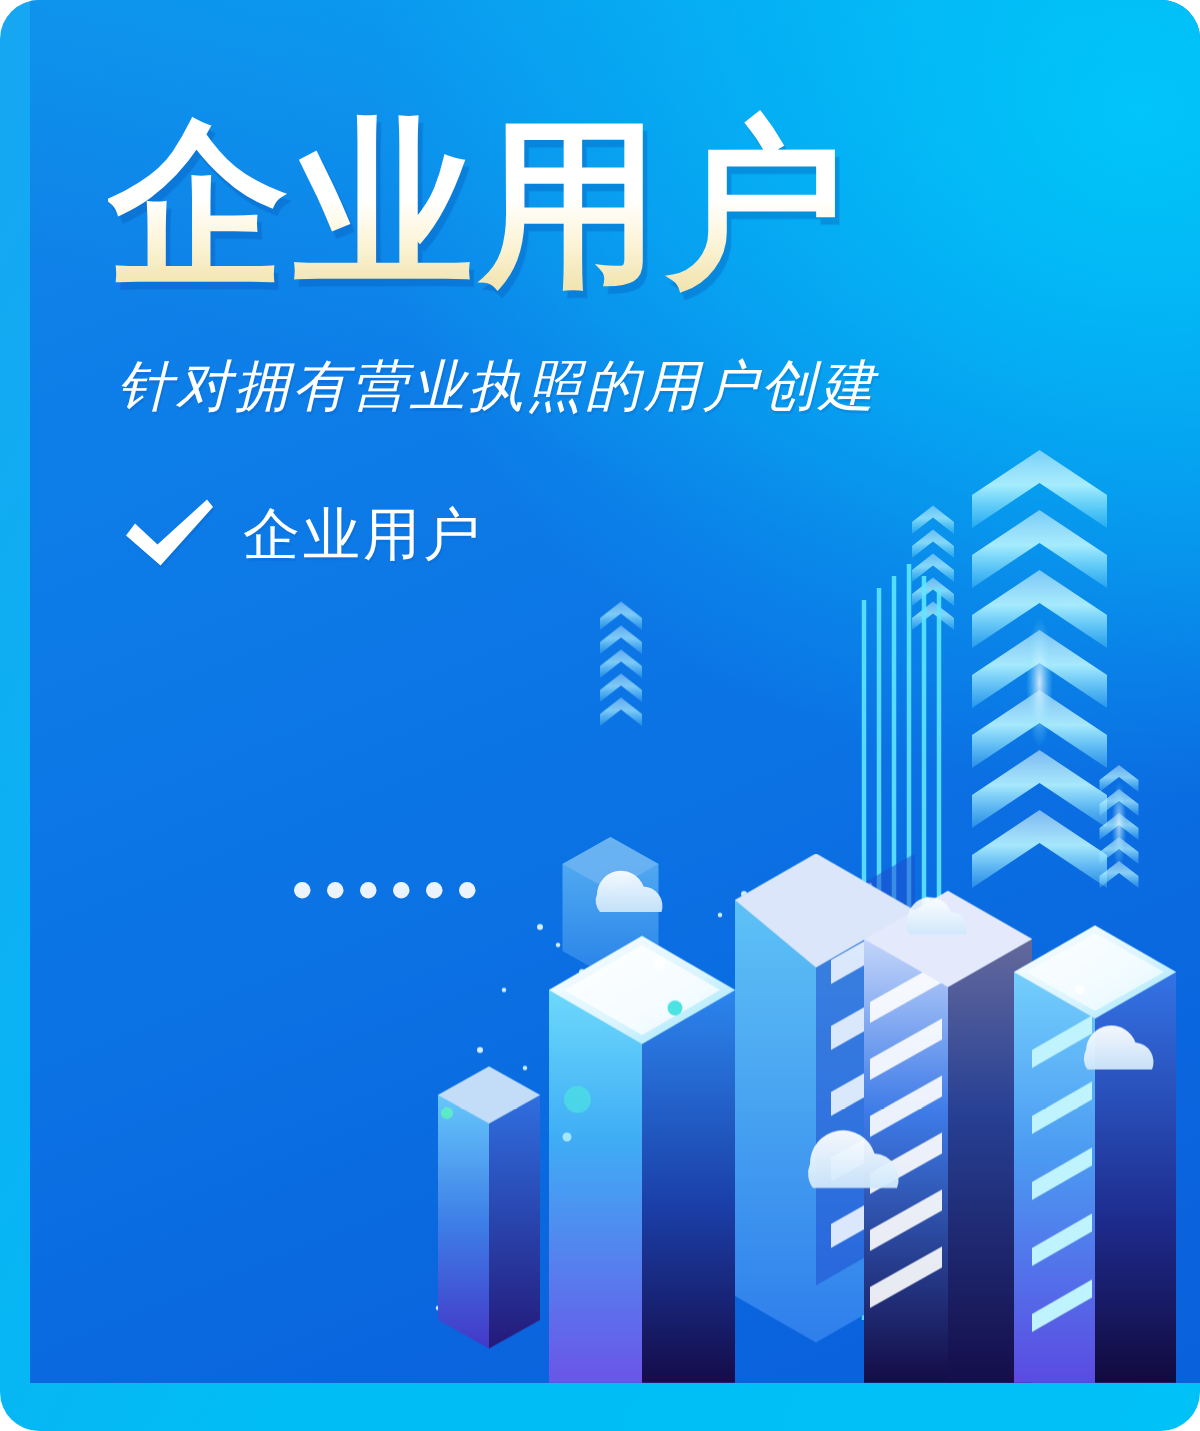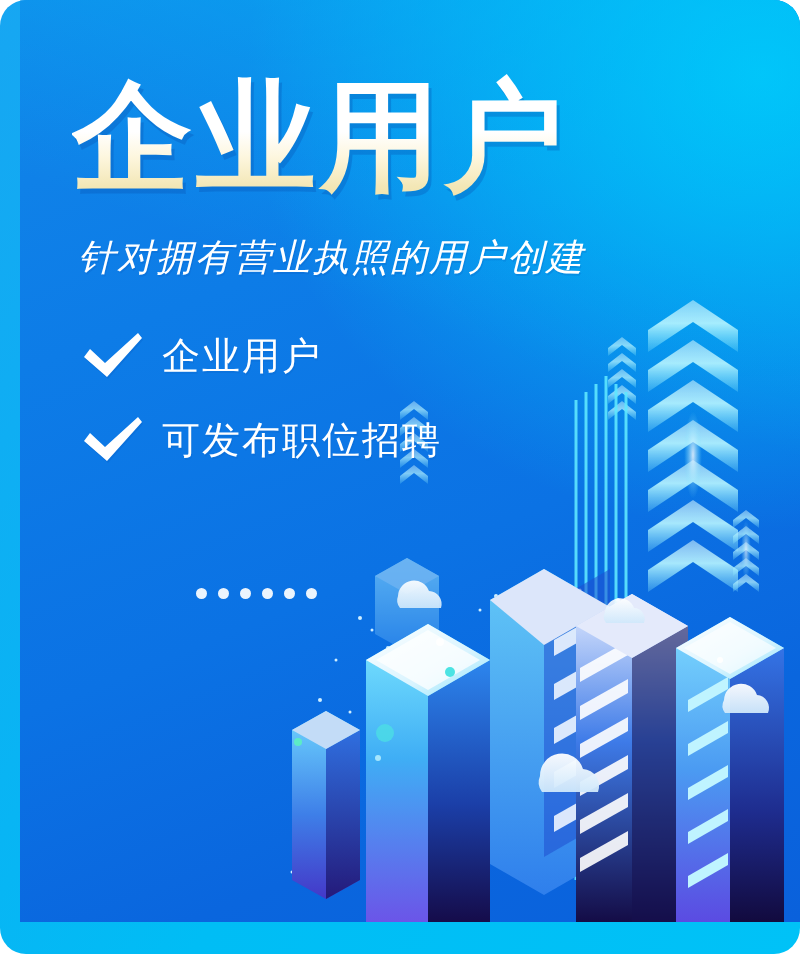--- a/index.html
+++ b/index.html
@@ -346,28 +346,20 @@
 
         <div class="feature">
           <span class="check">
             <svg width="66" height="50" viewBox="0 0 66 50">
               <path d="M4 26 L10 18 L25 32 L58 2 L62 7 L27 46 Z" fill="#ffffff"></path>
             </svg>
           </span>
           <span class="feat-label">企业用户</span>
         </div>
 
-        <div class="feature">
-          <span class="check">
-            <svg width="66" height="50" viewBox="0 0 66 50">
-              <path d="M4 26 L10 18 L25 32 L58 2 L62 7 L27 46 Z" fill="#ffffff"></path>
-            </svg>
-          </span>
-          <span class="feat-label">可发布职位招聘</span>
-        </div>
 
 
       </div>
 
       <div class="dots">
         <i></i>
         <i></i>
         <i></i>
         <i></i>
         <i></i>

